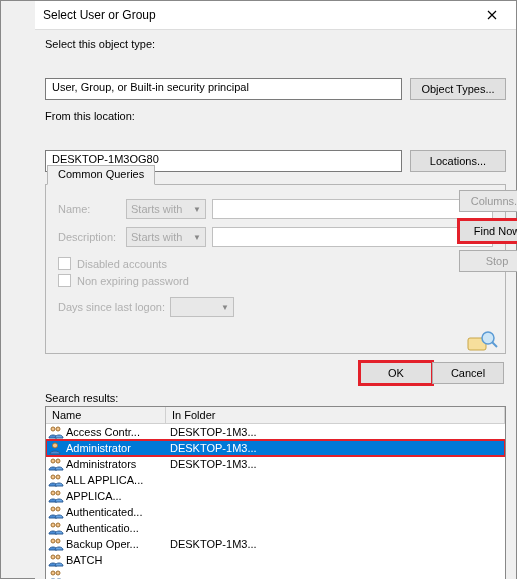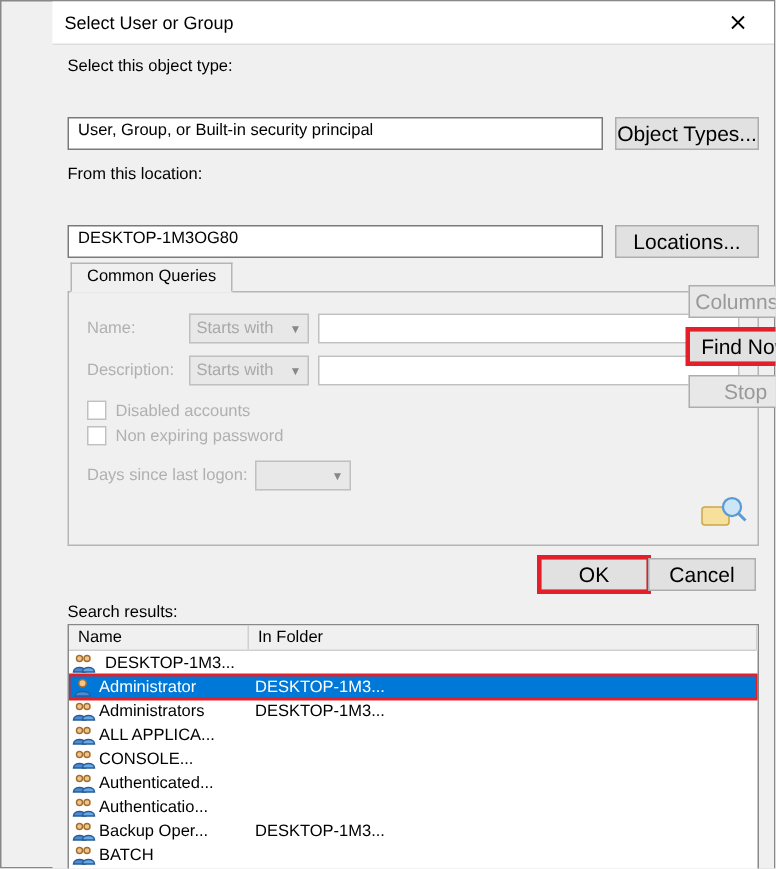--- a/index.html
+++ b/index.html
@@ -5,21 +5,21 @@
 * { box-sizing: border-box; margin: 0; padding: 0; font-family: "Segoe UI", Tahoma, sans-serif; font-size: 11px; }
 body { background: #fff; width: 517px; height: 579px; overflow: hidden; }
 .dialog { width: 517px; height: 579px; border: 1px solid #888; display: flex; flex-direction: column; background: #f0f0f0; padding-left: 34px; }
 .titlebar { height: 30px; background: #fff; display: flex; align-items: center; padding: 0 4px 0 8px; border-bottom: 1px solid #ddd; }
 .titlebar-title { flex: 1; font-size: 12px; color: #000; }
 .close-btn { width: 40px; height: 28px; display: flex; align-items: center; justify-content: center; cursor: pointer; }
 .body { padding: 8px 10px 6px 10px; background: #f0f0f0; }
 .label { color: #000; margin-bottom: 4px; display: block; }
 .row { display: flex; gap: 8px; margin-bottom: 10px; align-items: stretch; margin-top: 28px; }
 .textbox { flex: 1; height: 22px; border: 1px solid #7a7a7a; background: #fff; padding: 2px 6px; color: #000; }
-.btn { width: 96px; height: 22px; border: 1px solid #adadad; background: #e1e1e1; padding: 0; cursor: pointer; font-size: 14px; }
+.btn { width: 96px; height: 22px; border: 1px solid #adadad; background: #e1e1e1; padding: 0; cursor: pointer; font-size: 11px; }
 .btn.disabled { color: #999; background: #e8e8e8; }
 .tab-area { position: relative; margin-top: 4px; }
 .tab { position: absolute; top: -19px; left: 2px; background: #f0f0f0; border: 1px solid #b5b5b5; border-bottom: 1px solid #f0f0f0; padding: 2px 10px; height: 20px; z-index: 2; }
 .panel { border: 1px solid #b5b5b5; background: #f0f0f0; padding: 14px 12px 12px 12px; position: relative; margin-top: 0; height: 170px; }
 .grid { display: grid; grid-template-columns: 62px 80px 1fr; gap: 8px 6px; align-items: center; }
 .grid .ghost { color: #b0b0b0; }
 .small-field { height: 20px; border: 1px solid #c0c0c0; background: #fff; }
 .dropdown { height: 20px; border: 1px solid #c0c0c0; background: #e8e8e8; display: flex; align-items: center; justify-content: space-between; padding: 0 4px; color: #a8a8a8; }
 .chev { font-size: 8px; color: #888; }
 .checks { margin-top: 10px; }
@@ -68,21 +68,21 @@
       <div class="textbox">User, Group, or Built-in security principal</div>
       <button class="btn">Object Types...</button>
     </div>
 
     <span class="label">From this location:</span>
     <div class="row">
       <div class="textbox">DESKTOP-1M3OG80</div>
       <button class="btn">Locations...</button>
     </div>
 
-    <div class="tab-area" style="margin-top:22px;">
+    <div class="tab-area" style="margin-top:12px;">
       <div class="tab">Common Queries</div>
       <div class="panel">
         <div class="grid">
           <span class="ghost">Name:</span>
           <div class="dropdown">
             <span>Starts with</span>
             <span class="chev">▼</span>
           </div>
           <div class="small-field"></div>
 
@@ -141,20 +141,21 @@
         <div class="col col-folder">In Folder</div>
       </div>
       <div class="results-body" id="results-body">
           <div class="rrow">
             <span class="ic"><svg width="16" height="14" viewBox="0 0 16 14">
                 <circle cx="5" cy="4" r="2" fill="#f2c48d" stroke="#a07030"></circle>
                 <circle cx="10" cy="4" r="2" fill="#f2c48d" stroke="#a07030"></circle>
                 <path d="M1 13 C1 9 9 9 9 13 Z" fill="#4a8cd6" stroke="#2a5c96"></path>
                 <path d="M7 13 C7 9 15 9 15 13 Z" fill="#6aa8e8" stroke="#2a5c96"></path>
               </svg></span>
+            <span class="nm">Access Contr...</span>
             <span class="fd">DESKTOP-1M3...</span>
           </div>
           <div class="rrow sel sel-out">
             <span class="ic"><svg width="14" height="14" viewBox="0 0 14 14">
                 <circle cx="7" cy="4.5" r="2.5" fill="#f2c48d" stroke="#a07030"></circle>
                 <path d="M2 13 C2 9 12 9 12 13 Z" fill="#4a8cd6" stroke="#2a5c96"></path>
               </svg></span>
             <span class="nm">Administrator</span>
             <span class="fd">DESKTOP-1M3...</span>
           </div>
@@ -178,21 +179,21 @@
             <span class="nm">ALL APPLICA...</span>
             <span class="fd"></span>
           </div>
           <div class="rrow">
             <span class="ic"><svg width="16" height="14" viewBox="0 0 16 14">
                 <circle cx="5" cy="4" r="2" fill="#f2c48d" stroke="#a07030"></circle>
                 <circle cx="10" cy="4" r="2" fill="#f2c48d" stroke="#a07030"></circle>
                 <path d="M1 13 C1 9 9 9 9 13 Z" fill="#4a8cd6" stroke="#2a5c96"></path>
                 <path d="M7 13 C7 9 15 9 15 13 Z" fill="#6aa8e8" stroke="#2a5c96"></path>
               </svg></span>
-            <span class="nm">CONSOLE...</span>
+            <span class="nm">APPLICA...</span>
             <span class="fd"></span>
           </div>
           <div class="rrow">
             <span class="ic"><svg width="16" height="14" viewBox="0 0 16 14">
                 <circle cx="5" cy="4" r="2" fill="#f2c48d" stroke="#a07030"></circle>
                 <circle cx="10" cy="4" r="2" fill="#f2c48d" stroke="#a07030"></circle>
                 <path d="M1 13 C1 9 9 9 9 13 Z" fill="#4a8cd6" stroke="#2a5c96"></path>
                 <path d="M7 13 C7 9 15 9 15 13 Z" fill="#6aa8e8" stroke="#2a5c96"></path>
               </svg></span>
             <span class="nm">Authenticated...</span>

